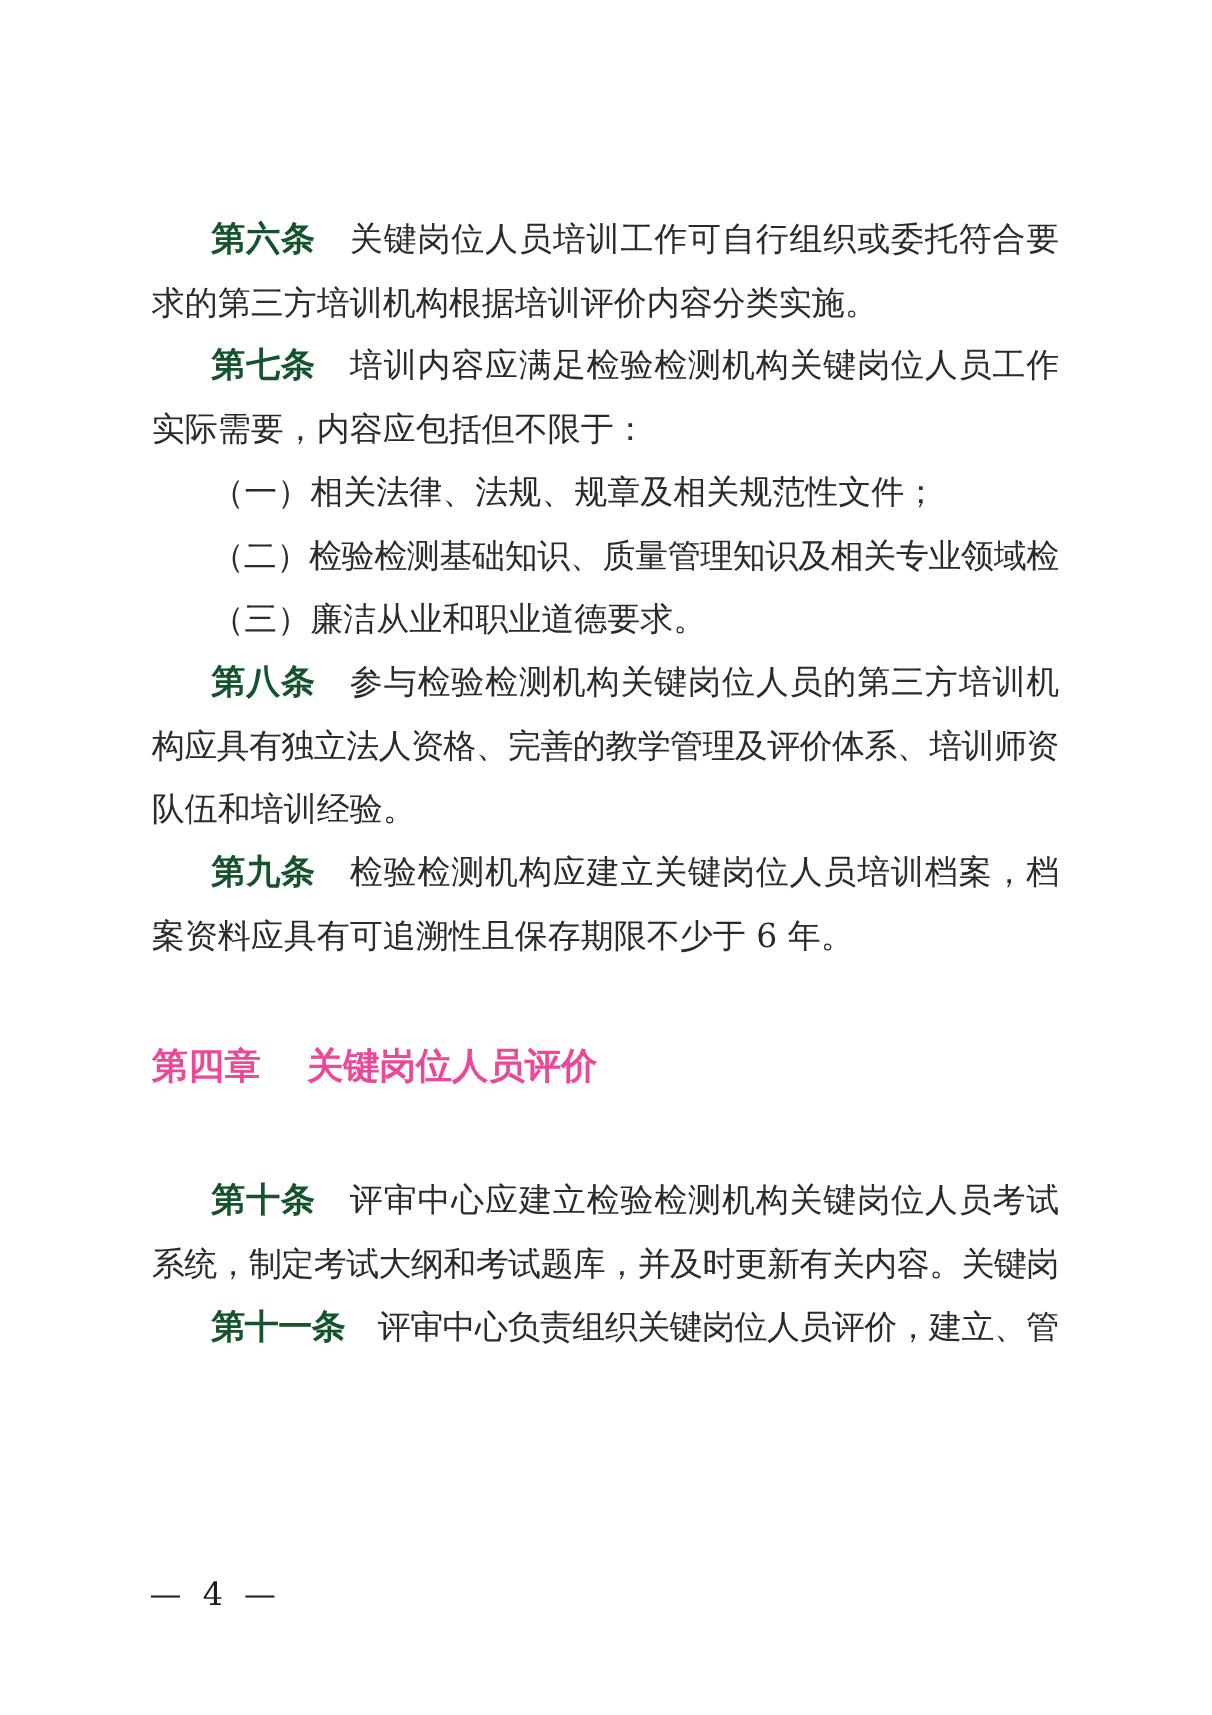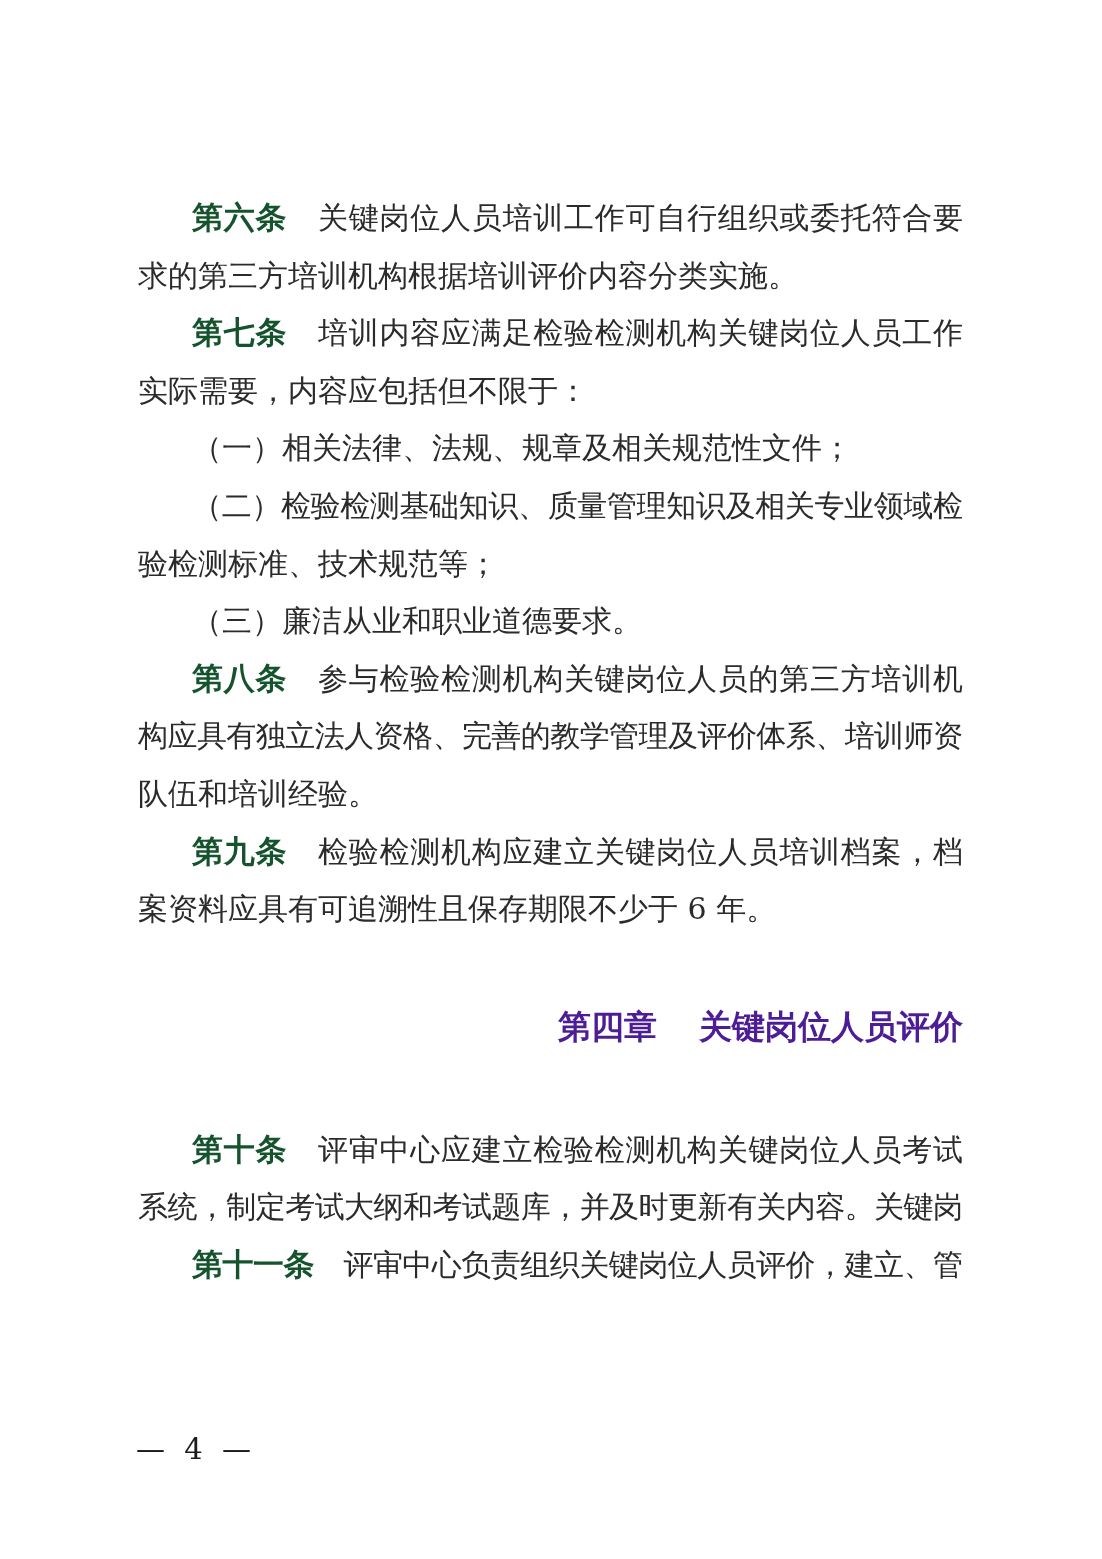--- a/index.html
+++ b/index.html
@@ -26,25 +26,25 @@
   .line.indent { padding-left: 54px; }
   .lead {
     font-family: "DejaVu Sans", sans-serif;
     font-weight: 700;
     font-size: 31px;
     color: #14532d;
   }
   .chapter-heading {
     margin-top: 60px;
     line-height: 58px;
-    text-align: right;
+    text-align: left;
     font-family: "DejaVu Sans", sans-serif;
     font-weight: 700;
     font-size: 33px;
-    color: #4c1d95;
+    color: #ec4899;
     white-space: nowrap;
   }
   .chapter-heading .num { margin-right: 42px; }
   .line.sec-start { margin-top: 65px; }
   .footer {
     position: absolute;
     left: 136px;
     top: 1429px;
     font-size: 29px;
     line-height: 40px;
@@ -59,21 +59,20 @@
 
   <div class="line indent fill"><span class="t" style="letter-spacing: 0.75px;"><span class="lead">第六条</span><span>　关键岗位人员培训工作可自行组织或委托符合要</span></span></div>
   <div class="line"><span class="t"><span>求的第三方培训机构根据培训评价内容分类实施。</span></span></div>
 
   <div class="line indent fill"><span class="t" style="letter-spacing: 0.75px;"><span class="lead">第七条</span><span>　培训内容应满足检验检测机构关键岗位人员工作</span></span></div>
   <div class="line"><span class="t"><span>实际需要，内容应包括但不限于：</span></span></div>
 
   <div class="line indent"><span class="t"><span>（一）相关法律、法规、规章及相关规范性文件；</span></span></div>
 
   <div class="line indent fill"><span class="t" style="letter-spacing: -0.36px;"><span>（二）检验检测基础知识、质量管理知识及相关专业领域检</span></span></div>
-  <div class="line"><span class="t"><span>验检测标准、技术规范等；</span></span></div>
 
   <div class="line indent"><span class="t"><span>（三）廉洁从业和职业道德要求。</span></span></div>
 
   <div class="line indent fill"><span class="t" style="letter-spacing: 0.75px;"><span class="lead">第八条</span><span>　参与检验检测机构关键岗位人员的第三方培训机</span></span></div>
   <div class="line fill"><span class="t" style="letter-spacing: -0.555556px;"><span>构应具有独立法人资格、完善的教学管理及评价体系、培训师资</span></span></div>
   <div class="line"><span class="t"><span>队伍和培训经验。</span></span></div>
 
   <div class="line indent fill"><span class="t" style="letter-spacing: 0.75px;"><span class="lead">第九条</span><span>　检验检测机构应建立关键岗位人员培训档案，档</span></span></div>
   <div class="line"><span class="t"><span>案资料应具有可追溯性且保存期限不少于 6 年。</span></span></div>
 

